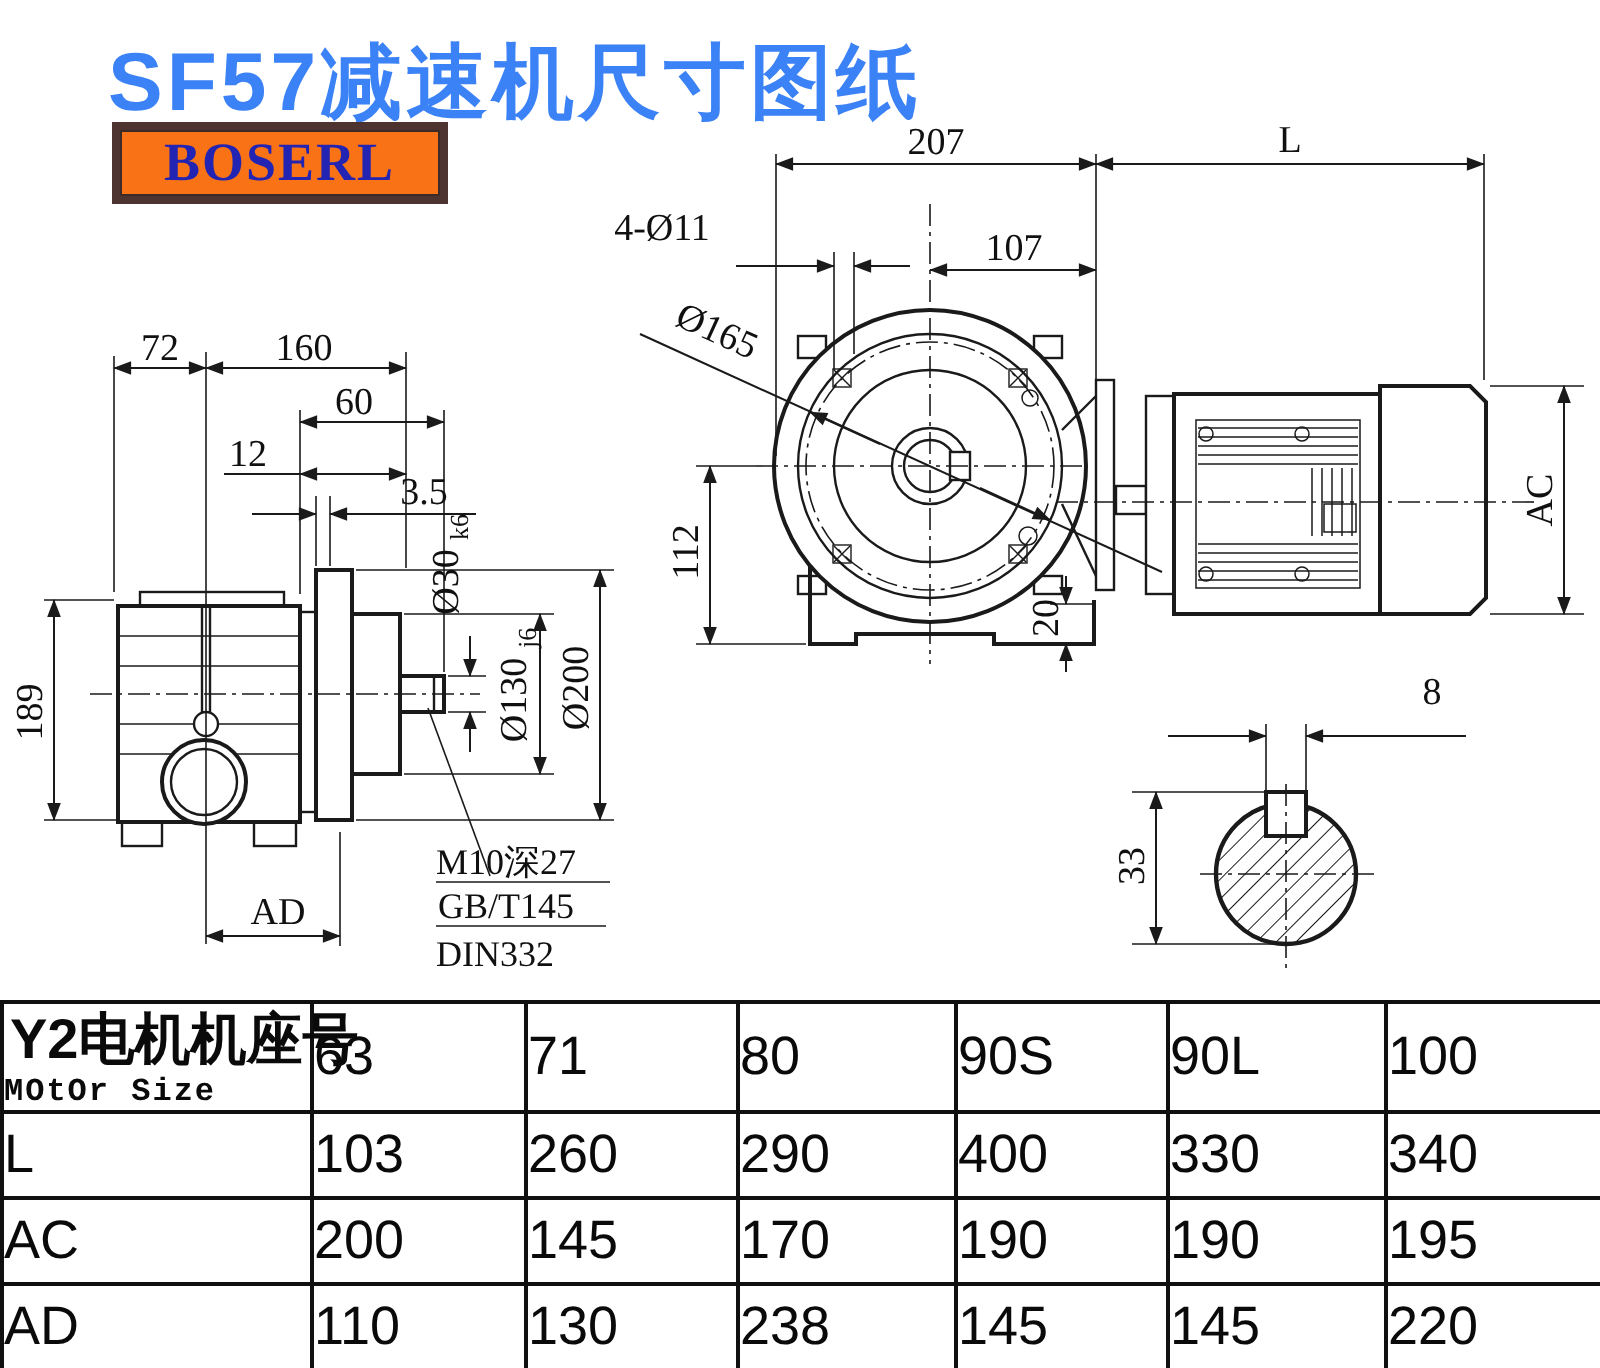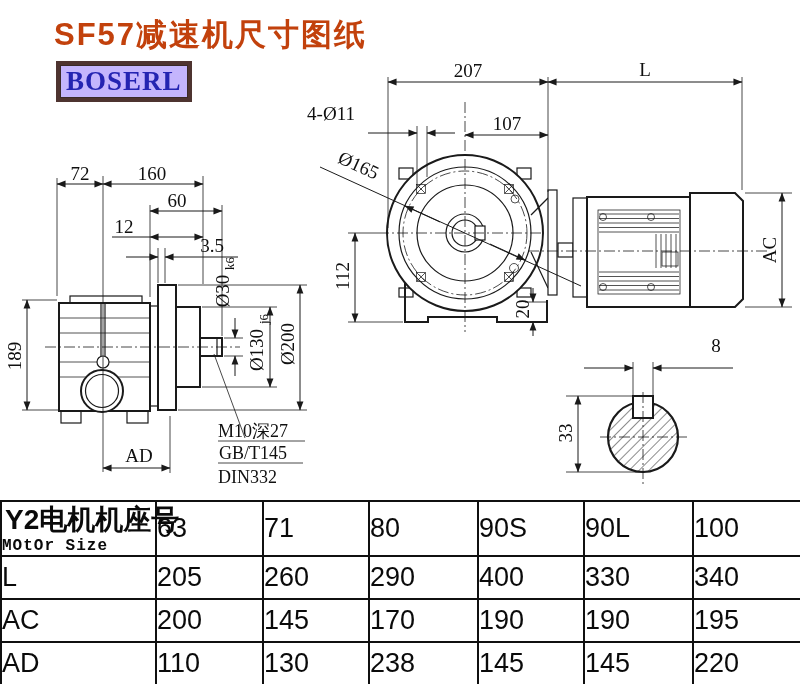--- a/index.html
+++ b/index.html
@@ -1,21 +1,21 @@
 <!DOCTYPE html>
 <html><head>
 <meta charset="utf-8">
 <style>
   html,body{margin:0;padding:0;background:#fff;}
   #stage{position:relative;width:800px;height:684px;background:#ffffff;overflow:hidden;
          font-family:"Liberation Sans",sans-serif;color:#111;}
-  .title{position:absolute;left:54px;top:14px;font-size:31px;font-weight:bold;
-         letter-spacing:2px;color:#c2410c;white-space:nowrap;}
+  .title{position:absolute;left:54px;top:14px;font-size:41px;font-weight:bold;
+         letter-spacing:2px;color:#3b82f6;white-space:nowrap;}
   .logo{position:absolute;left:56px;top:61px;border:4px solid #4e3430;
-        box-shadow:inset 0 0 0 1px #3a2a28;padding:1px 6px;background:#c4b5fd;}
+        box-shadow:inset 0 0 0 1px #3a2a28;padding:1px 22px;background:#f97316;}
   .logo span{font-family:"Liberation Serif",serif;font-weight:bold;font-size:27px;
         color:#2424b2;letter-spacing:1px;}
   svg{position:absolute;left:0;top:0;}
   svg text{font-family:"Liberation Serif",serif;font-size:19px;fill:#101010;}
   svg text.sub{font-size:13px;}
   svg text.note{font-size:18px;}
   .thick{stroke:#1a1a1a;stroke-width:2;fill:none;}
   .med{stroke:#1a1a1a;stroke-width:1.2;fill:none;}
   .lite{stroke:#1a1a1a;stroke-width:0.75;fill:none;}
   .thin{stroke:#1a1a1a;stroke-width:0.8;fill:none;}
@@ -296,21 +296,21 @@
       </th>
       <td>63</td>
       <td>71</td>
       <td>80</td>
       <td>90S</td>
       <td>90L</td>
       <td>100</td>
     </tr>
     <tr style="height:43px">
       <td>L</td>
-      <td>205</td>
+      <td>103</td>
       <td>260</td>
       <td>290</td>
       <td>400</td>
       <td>330</td>
       <td>340</td>
     </tr>
     <tr style="height:43px">
       <td>AC</td>
       <td>200</td>
       <td>145</td>

